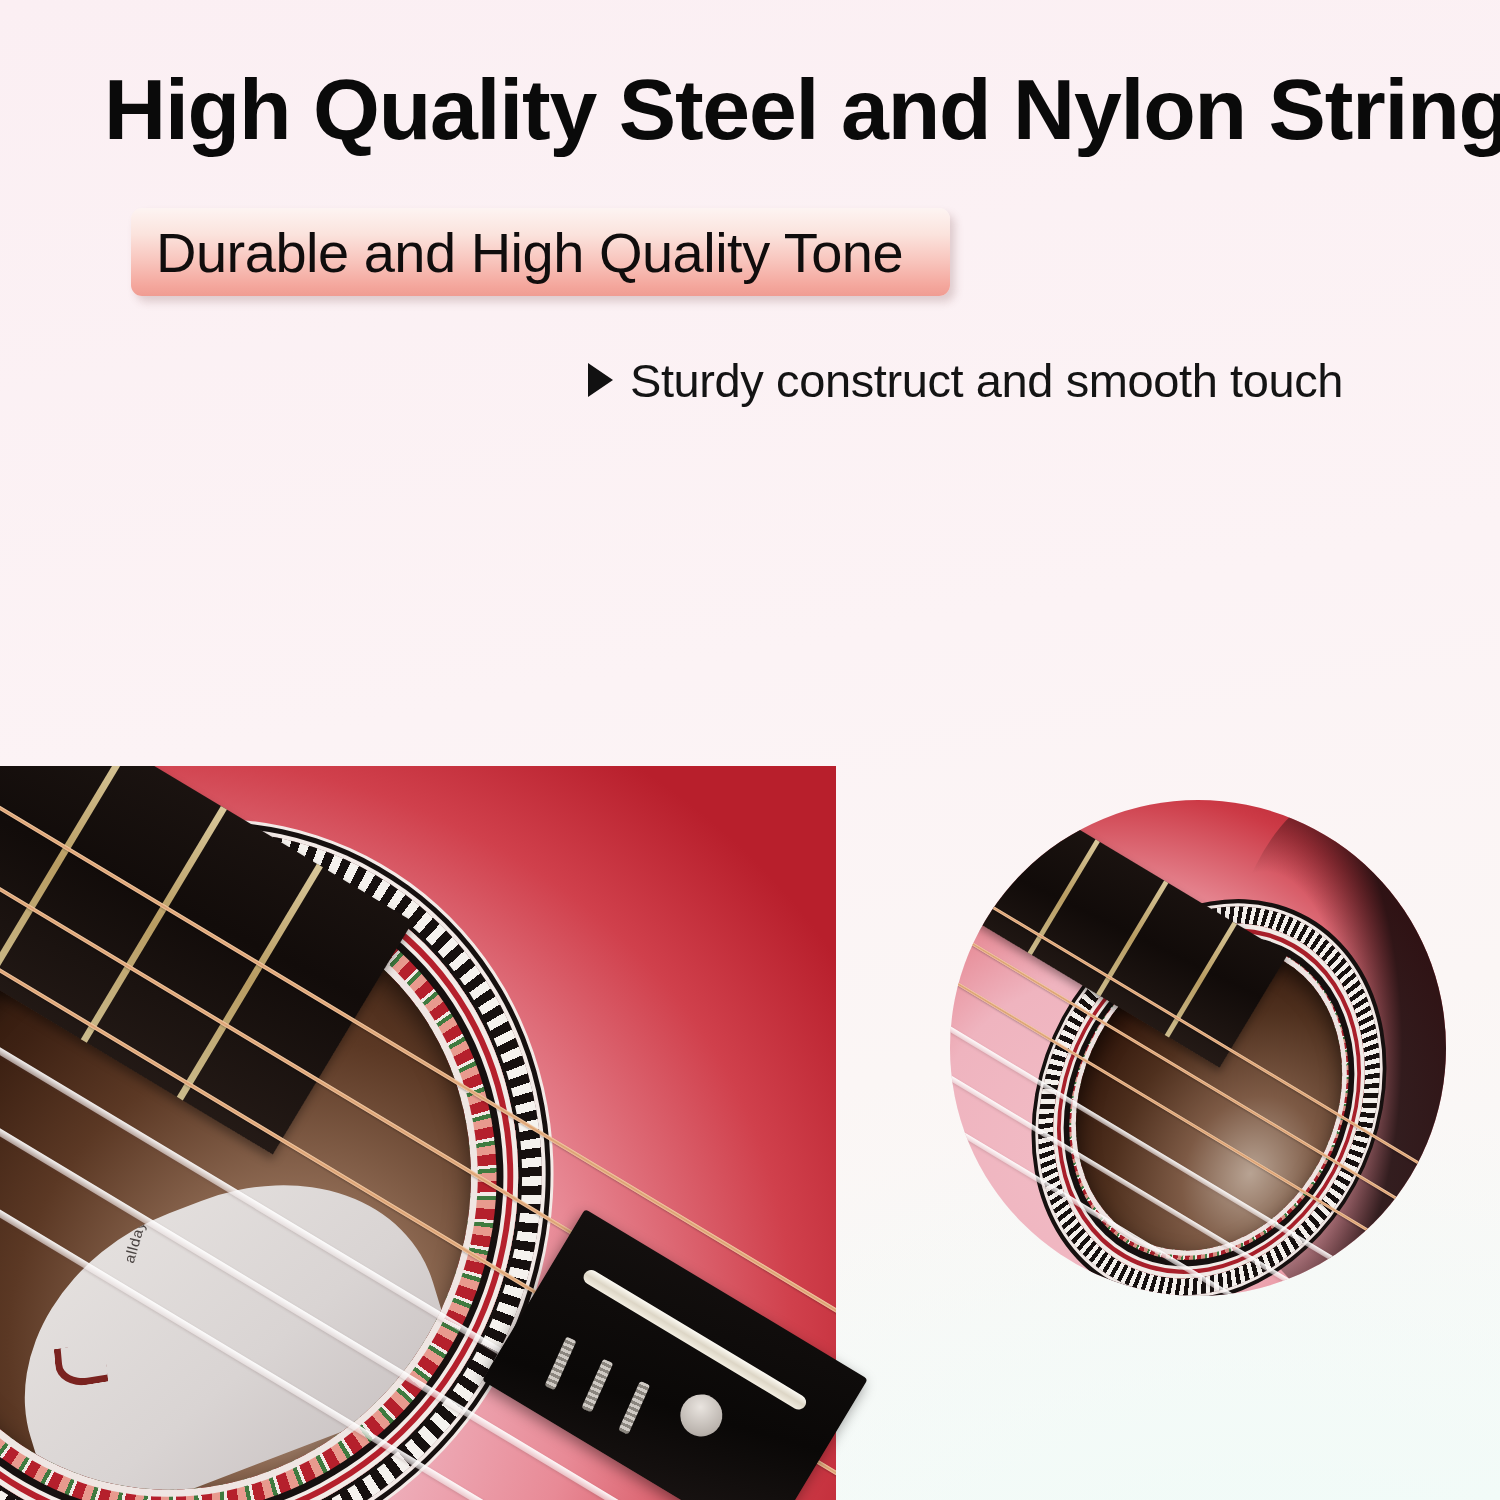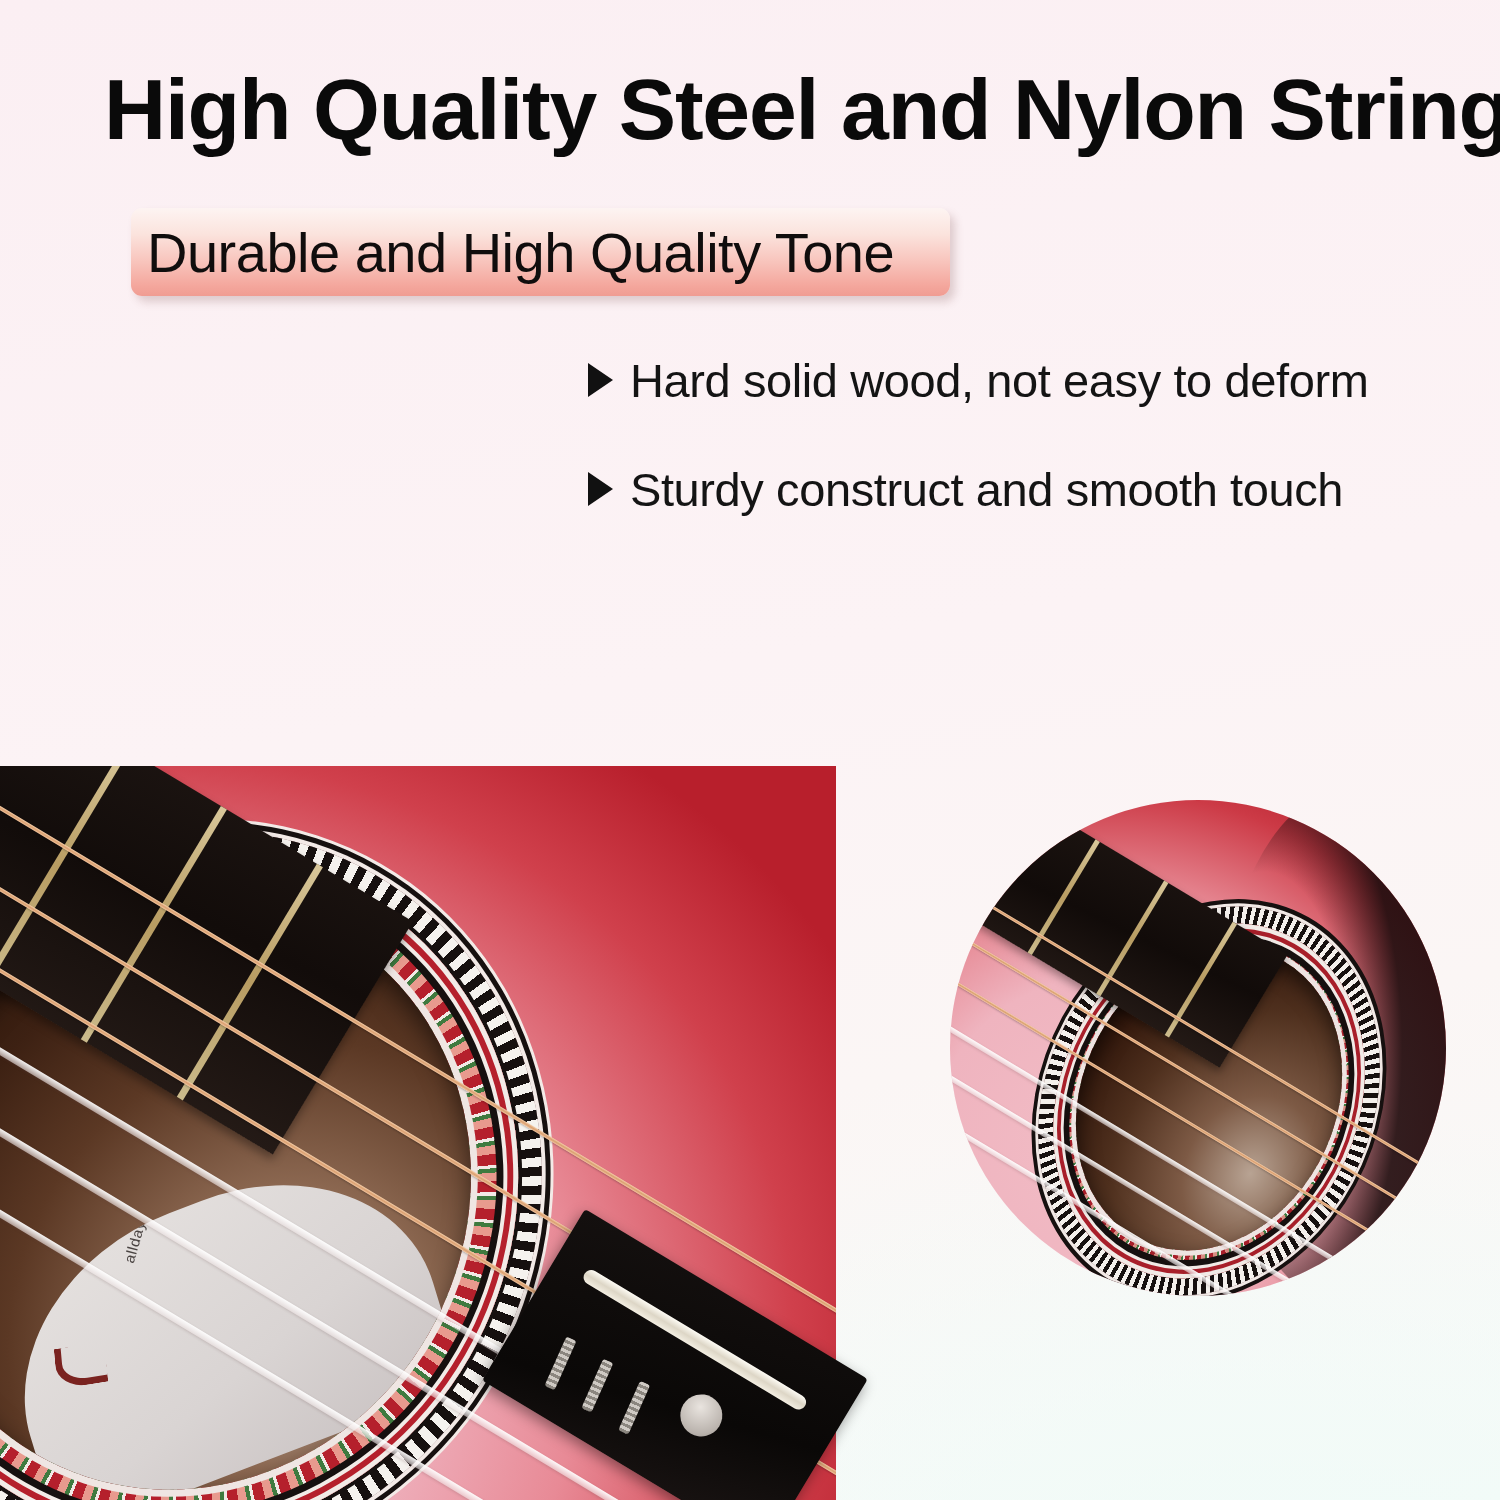--- a/index.html
+++ b/index.html
@@ -33,21 +33,21 @@
   
   #badge {
     position:absolute; left:131px; top:208px;
     width:819px; height:88px;
     border-radius:11px;
     background:linear-gradient(to bottom,#fdf4f2 0%,#fbe3dd 30%,#f8c3bb 62%,#f4a79d 88%,#f09c92 100%);
     box-shadow:5px 6px 9px rgba(120,70,70,0.22);
     display:flex; align-items:center;
   }
   #badge-label {
-    padding-left:16px;
+    padding-left:25px;
     font-size:56px;
     font-weight:400;
     color:#100d0d;
     letter-spacing:-0.5px;
     white-space:nowrap;
   }
 
   
   #bullets {
     position:absolute; left:588px; top:352px; width:880px;
@@ -313,24 +313,20 @@
 
 <div id="page">
 
   <h1 id="title">High Quality Steel and Nylon Strings</h1>
 
   <div id="badge">
     <span id="badge-label">Durable and High Quality Tone</span>
   </div>
 
   <ul id="bullets" style="list-style:none;">
-    <li class="bullet bullet-1">
-      <span class="bullet-marker"></span>
-      <span class="bullet-text">Hard solid wood, not easy to deform</span>
-    </li>
     <li class="bullet bullet-3">
       <span class="bullet-marker"></span>
       <span class="bullet-text">Sturdy construct and smooth touch</span>
     </li>
   </ul>
 
   <div id="photo-main">
     <div id="body-shape"></div>
     <div id="body-light"></div>
 

